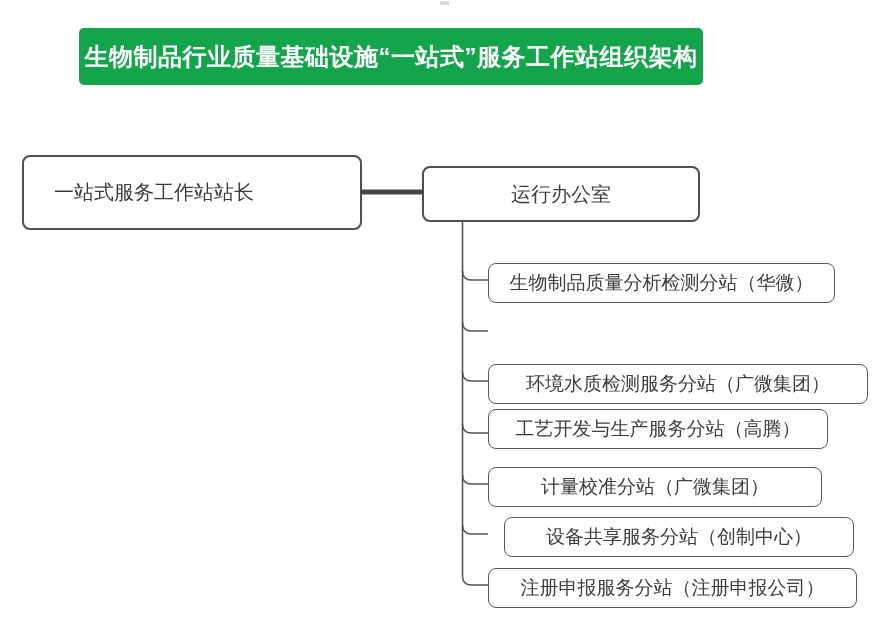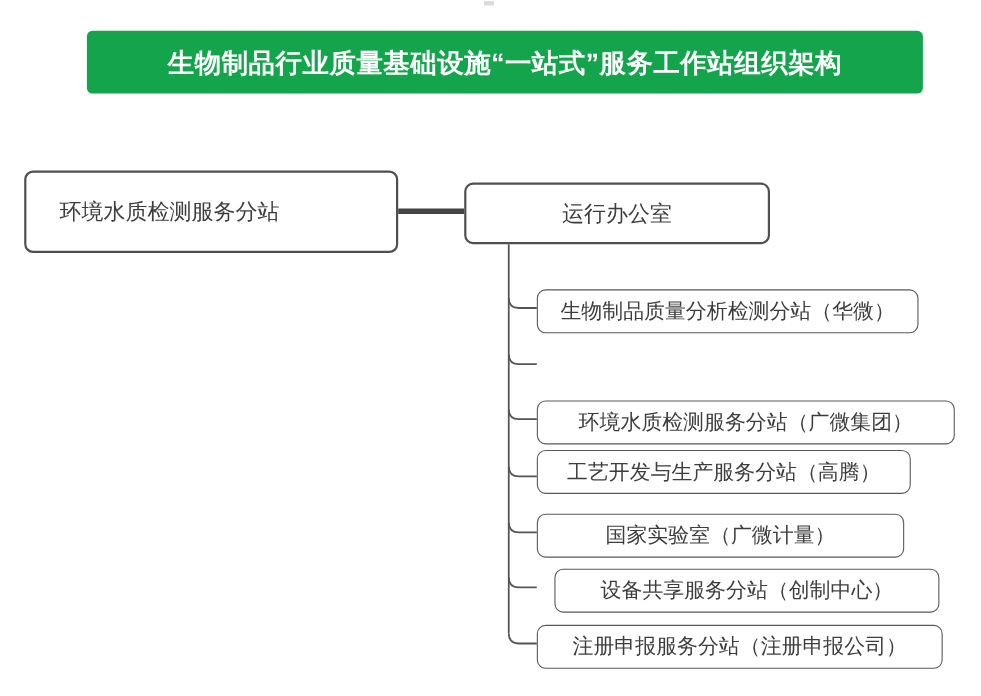--- a/index.html
+++ b/index.html
@@ -20,21 +20,21 @@
     left: 0;
     top: 0;
     width: 892px;
     height: 633px;
     pointer-events: none;
   }
   .title-banner {
     position: absolute;
     left: 79px;
     top: 28px;
-    width: 760px;
+    width: 624px;
     height: 57px;
     border-radius: 5px;
     color: #ffffff;
     font-size: 24px;
     font-weight: bold;
     display: flex;
     align-items: center;
     justify-content: center;
     letter-spacing: 0.5px;
     box-sizing: border-box;
@@ -108,30 +108,30 @@
     <path d="M462.5 424 Q462.5 433 471.5 433 L488 433" stroke="#555555" stroke-width="1.6" fill="none"></path>
     <path d="M462.5 475 Q462.5 484 471.5 484 L488 484" stroke="#555555" stroke-width="1.6" fill="none"></path>
     <path d="M462.5 525 Q462.5 534 471.5 534 L488 534" stroke="#555555" stroke-width="1.6" fill="none"></path>
     <path d="M462.5 576 Q462.5 585 471.5 585 L488 585" stroke="#555555" stroke-width="1.6" fill="none"></path>
   </svg>
 
   <div class="stray-mark"></div>
 
   <div class="title-banner" style="background: rgb(20, 164, 76);">生物制品行业质量基础设施“一站式”服务工作站组织架构</div>
 
-  <div class="node node-director">环境水质检测服务分站</div>
+  <div class="node node-director">一站式服务工作站站长</div>
 
   <div class="node node-office">运行办公室</div>
 
   <div class="node node-sub sub0">生物制品质量分析检测分站（华微）</div>
 
 
   <div class="node node-sub sub2">环境水质检测服务分站（广微集团）</div>
 
   <div class="node node-sub sub3">工艺开发与生产服务分站（高腾）</div>
 
-  <div class="node node-sub sub4">国家实验室（广微计量）</div>
+  <div class="node node-sub sub4">计量校准分站（广微集团）</div>
 
   <div class="node node-sub sub5">设备共享服务分站（创制中心）</div>
 
   <div class="node node-sub sub6">注册申报服务分站（注册申报公司）</div>
 
 </div>
 
 </body></html>

